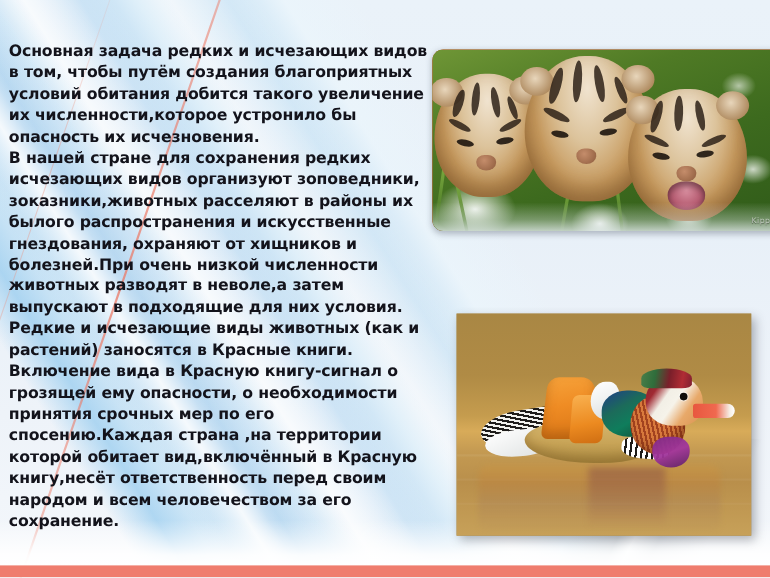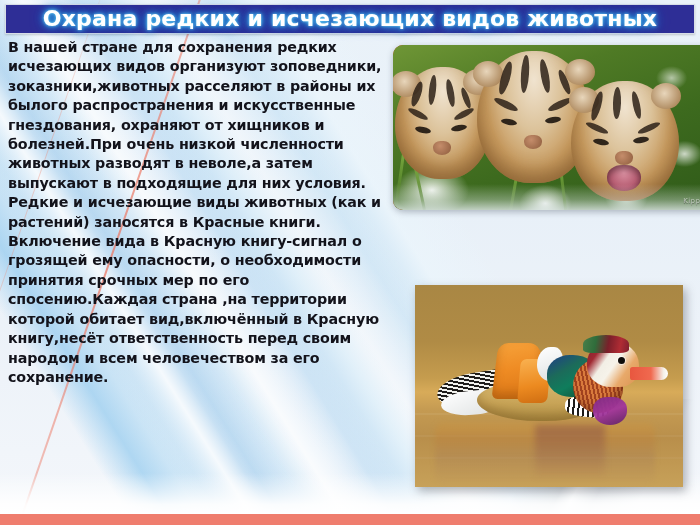--- a/index.html
+++ b/index.html
@@ -417,25 +417,23 @@
 
 <div id="slide">
 
   <div class="bg-base"></div>
   <div class="bg-streaks"></div>
   <div class="bg-hairline"></div>
   <div class="bg-hairline2"></div>
   <div class="bg-swoosh"></div>
   <div class="bg-bottomfade"></div>
 
-  <div id="title-banner">
-    <div id="title-text">Охрана редких и исчезающих видов животных</div>
-  </div>
 
   <div id="body-text">
+    <p>Основная задача редких и исчезающих видов в том, чтобы путём создания благоприятных условий обитания добится такого увеличение их численности,которое устронило бы опасность их исчезновения.</p>
     <p>В нашей стране для сохранения редких исчезающих видов организуют зоповедники, зоказники,животных расселяют в районы их былого распространения и искусственные гнездования, охраняют от хищников и болезней.При очень низкой численности животных разводят в неволе,а затем выпускают в подходящие для них условия.</p>
     <p>Редкие и исчезающие виды животных (как и растений) заносятся в Красные книги. Включение вида в Красную книгу-сигнал о грозящей ему опасности, о необходимости принятия срочных мер по его спосению.Каждая страна ,на территории которой обитает вид,включённый в Красную книгу,несёт ответственность перед своим народом и всем человечеством за его сохранение.</p>
   </div>
 
   <div id="photo-tigers">
     <div class="grass"></div>
 
     <div class="blade" style="left:6px;  top:96px;  height:68px; transform:rotate(8deg);"></div>
     <div class="blade" style="left:24px; top:108px; height:58px; transform:rotate(-12deg);"></div>
     <div class="blade" style="left:120px;top:120px; height:46px; transform:rotate(10deg);"></div>

